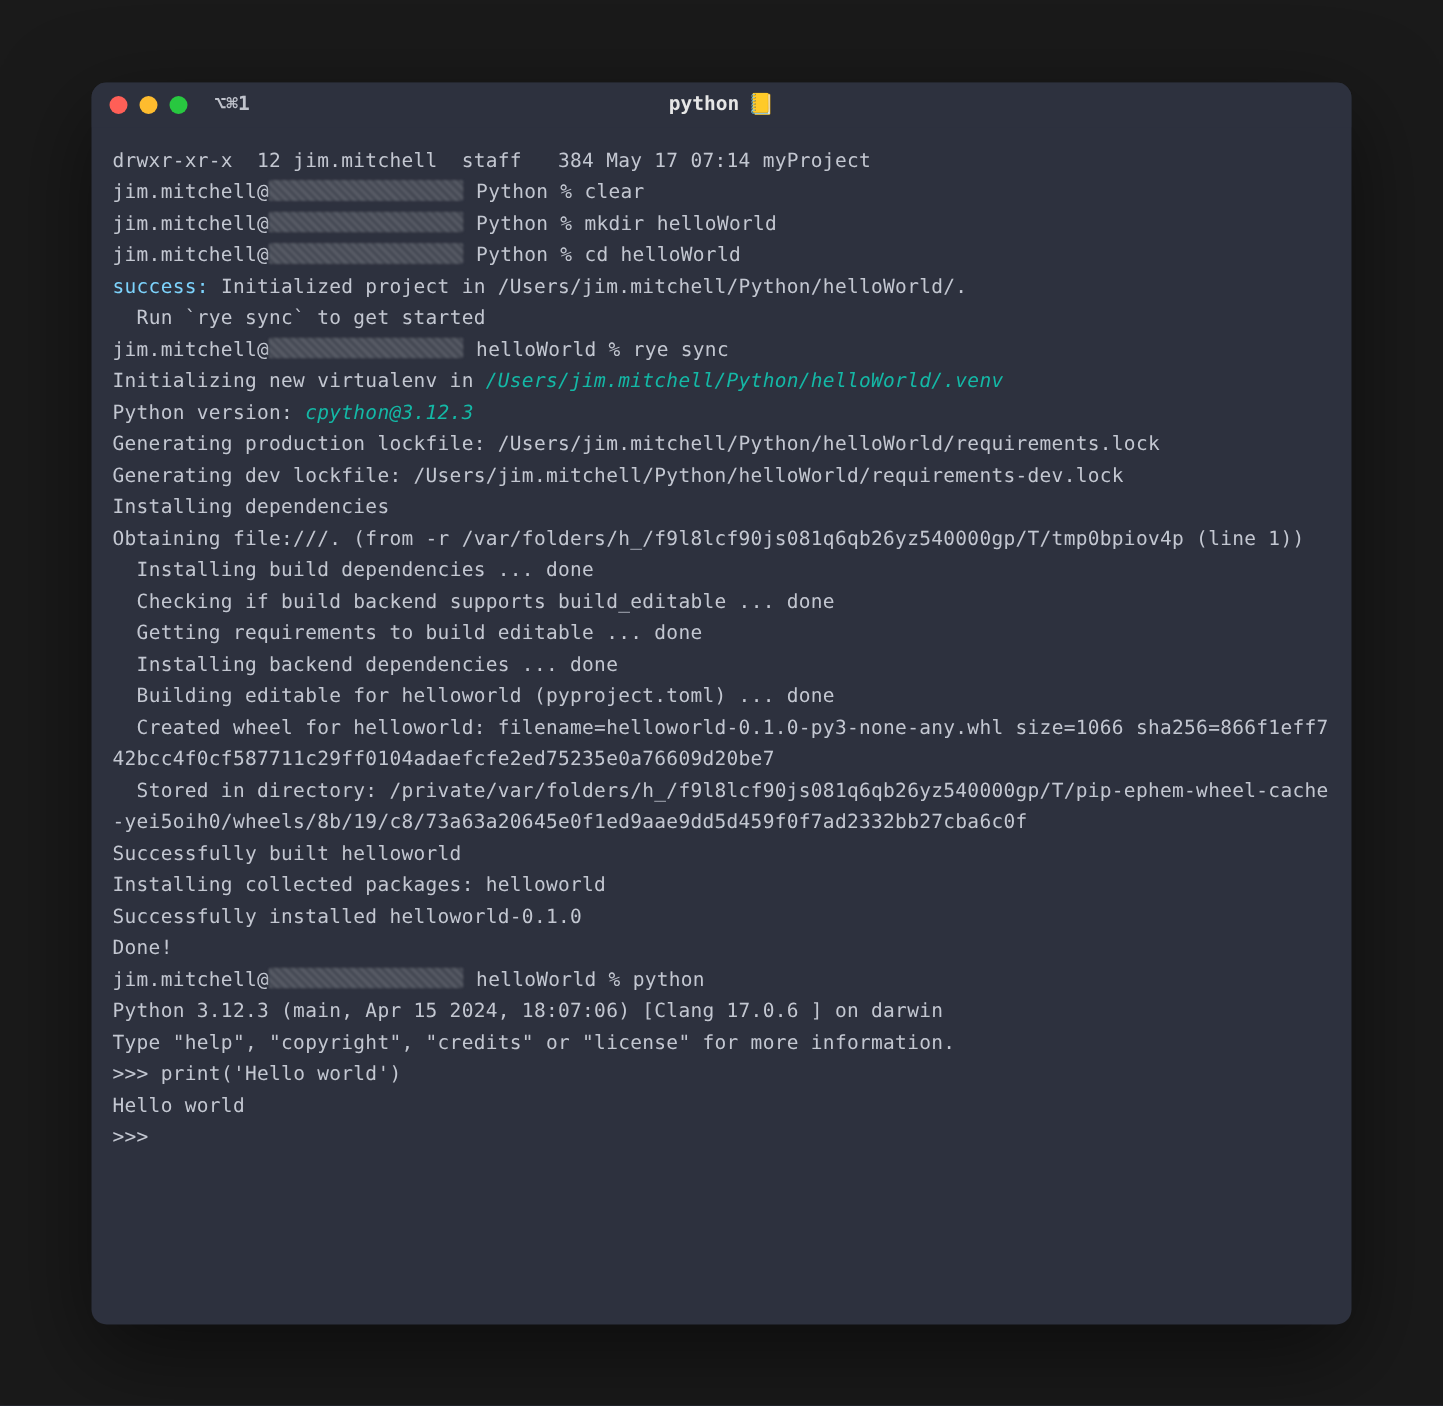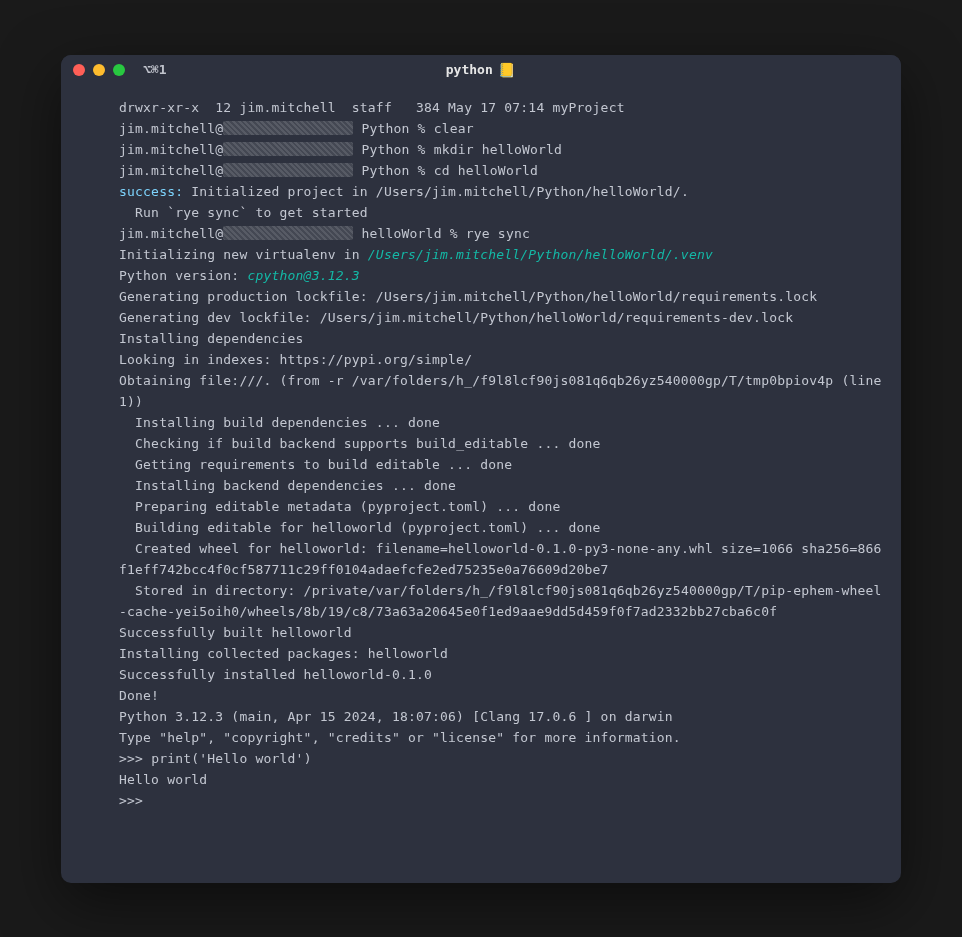--- a/index.html
+++ b/index.html
@@ -68,21 +68,20 @@
     font-size: 13px;
     line-height: 21px;
     color: #c3c7d1;
     letter-spacing: 0.2px;
     overflow: hidden;
   }
   .terminal .line {
     white-space: pre-wrap;
     word-break: break-all;
     display: block;
-    margin-left: 44px;
   }
   .green { color: #7dd3fc; }
   .cyan  { color: #14b8a6; font-style: italic; }
   .censor {
     display: inline-block;
     width: 130px;
     height: 14px;
     vertical-align: -2px;
     background:
       repeating-linear-gradient(45deg,
@@ -118,34 +117,33 @@
     <span class="line"><span>jim.mitchell</span>@<span class="censor"></span> <span>Python %</span> <span>mkdir helloWorld</span></span>
     <span class="line"><span>jim.mitchell</span>@<span class="censor"></span> <span>Python %</span> <span>cd helloWorld</span></span>
     <span class="line"><span class="green">success:</span> <span>Initialized project in /Users/jim.mitchell/Python/helloWorld/.</span></span>
     <span class="line">  Run `rye sync` to get started</span>
     <span class="line"><span>jim.mitchell</span>@<span class="censor"></span> <span>helloWorld %</span> <span>rye sync</span></span>
     <span class="line"><span>Initializing new virtualenv in </span><span class="cyan">/Users/jim.mitchell/Python/helloWorld/.venv</span></span>
     <span class="line"><span>Python version: </span><span class="cyan">cpython@3.12.3</span></span>
     <span class="line">Generating production lockfile: /Users/jim.mitchell/Python/helloWorld/requirements.lock</span>
     <span class="line">Generating dev lockfile: /Users/jim.mitchell/Python/helloWorld/requirements-dev.lock</span>
     <span class="line">Installing dependencies</span>
-    <span class="line">Looking in indexes: https://pypi.org/simple/</span>
     <span class="line">Obtaining file:///. (from -r /var/folders/h_/f9l8lcf90js081q6qb26yz540000gp/T/tmp0bpiov4p (line 1))</span>
     <span class="line">  Installing build dependencies ... done</span>
     <span class="line">  Checking if build backend supports build_editable ... done</span>
     <span class="line">  Getting requirements to build editable ... done</span>
     <span class="line">  Installing backend dependencies ... done</span>
-    <span class="line">  Preparing editable metadata (pyproject.toml) ... done</span>
     <span class="line">  Building editable for helloworld (pyproject.toml) ... done</span>
     <span class="line">  Created wheel for helloworld: filename=helloworld-0.1.0-py3-none-any.whl size=1066 sha256=866f1eff742bcc4f0cf587711c29ff0104adaefcfe2ed75235e0a76609d20be7</span>
     <span class="line">  Stored in directory: /private/var/folders/h_/f9l8lcf90js081q6qb26yz540000gp/T/pip-ephem-wheel-cache-yei5oih0/wheels/8b/19/c8/73a63a20645e0f1ed9aae9dd5d459f0f7ad2332bb27cba6c0f</span>
     <span class="line">Successfully built helloworld</span>
     <span class="line">Installing collected packages: helloworld</span>
     <span class="line">Successfully installed helloworld-0.1.0</span>
     <span class="line">Done!</span>
+    <span class="line"><span>jim.mitchell</span>@<span class="censor"></span> <span>helloWorld %</span> <span>python</span></span>
     <span class="line">Python 3.12.3 (main, Apr 15 2024, 18:07:06) [Clang 17.0.6 ] on darwin</span>
     <span class="line">Type "help", "copyright", "credits" or "license" for more information.</span>
     <span class="line"><span>&gt;&gt;&gt;</span> <span>print('Hello world')</span></span>
     <span class="line">Hello world</span>
     <span class="line">&gt;&gt;&gt; </span>
   </div>
 
 </div>
 
 </body></html>

